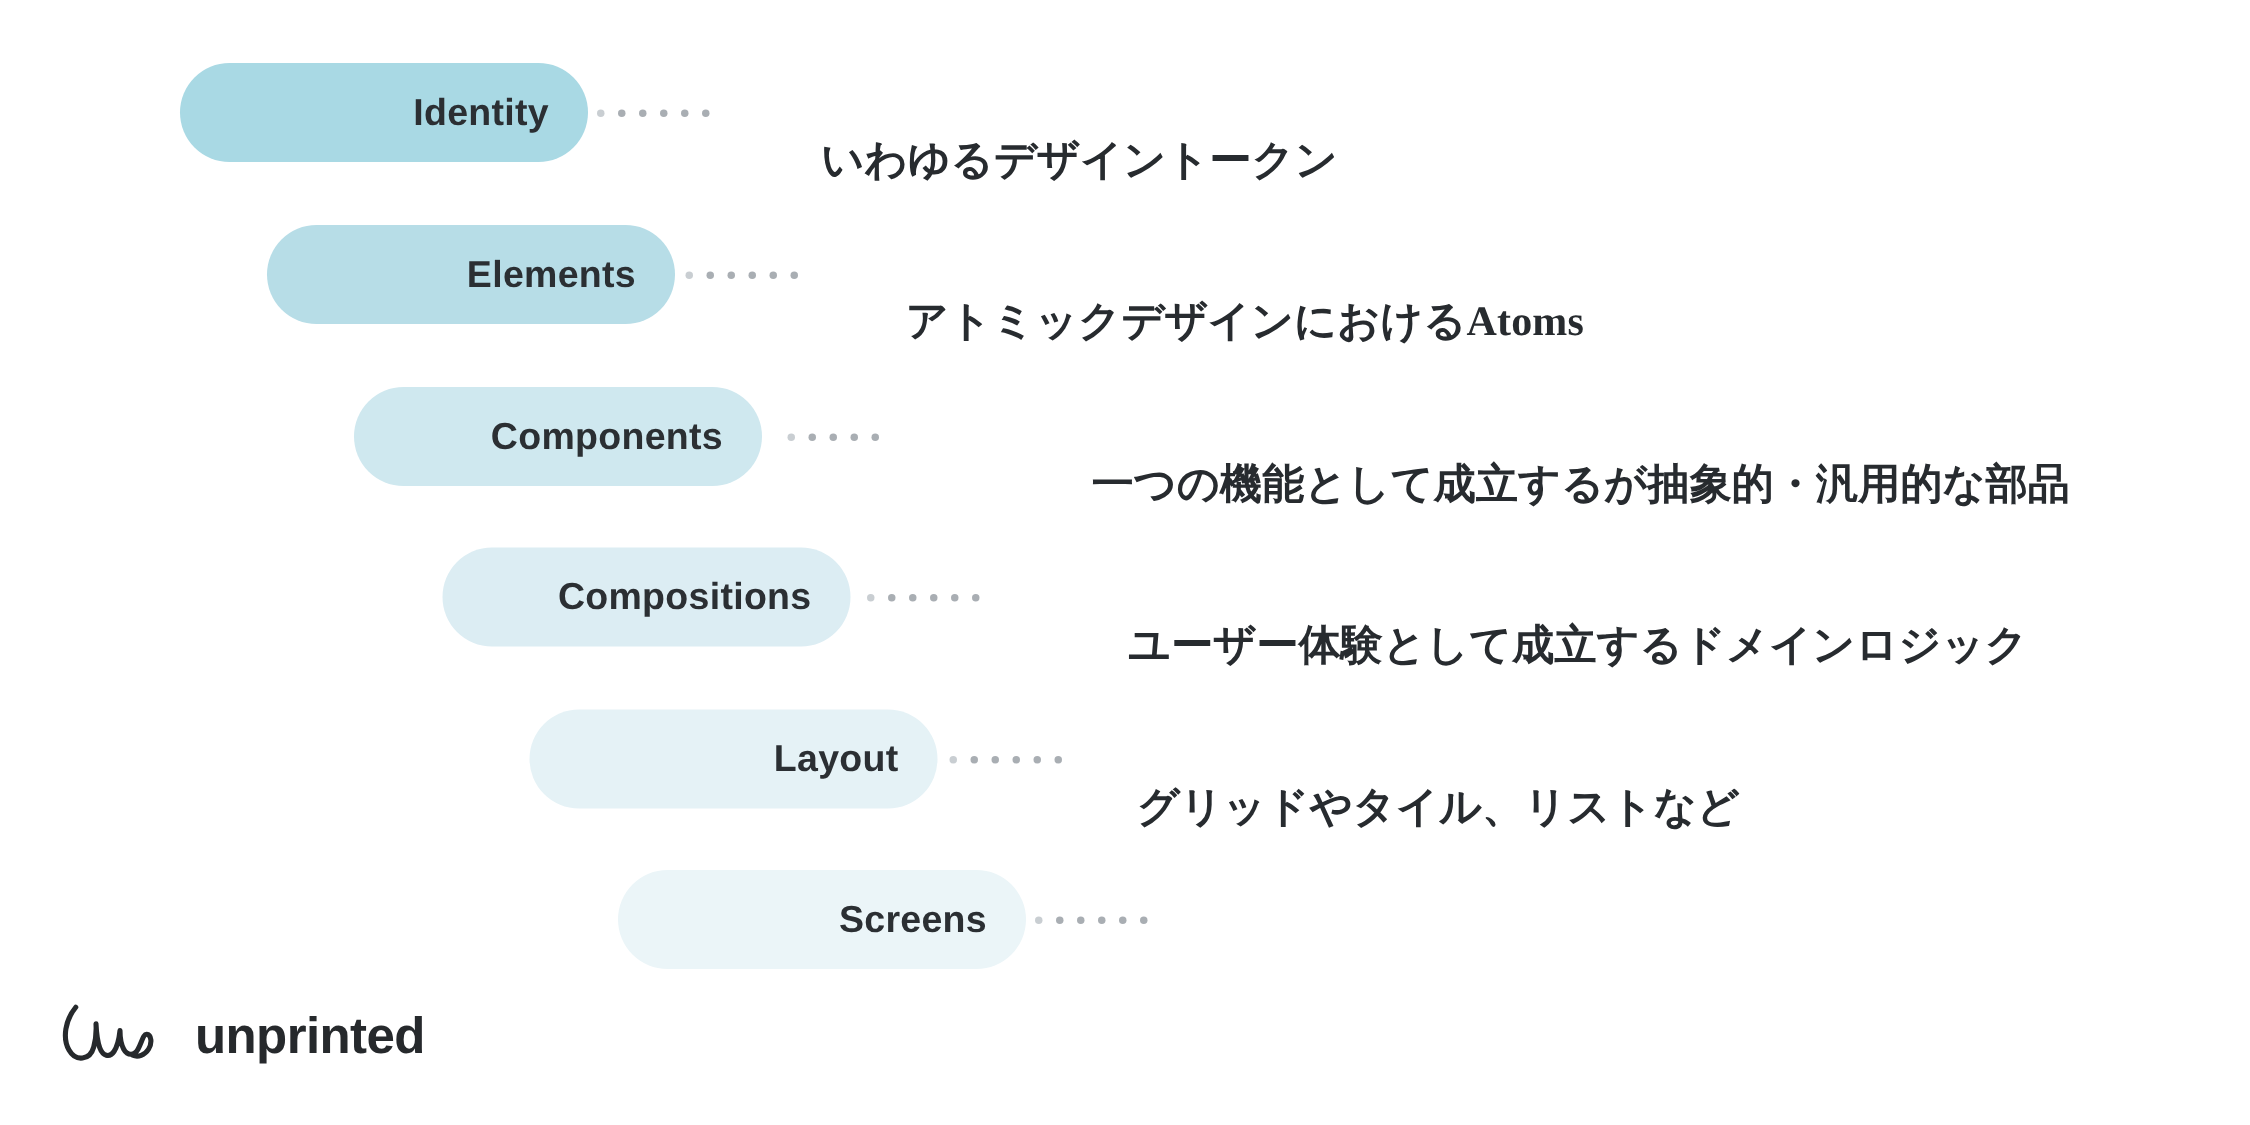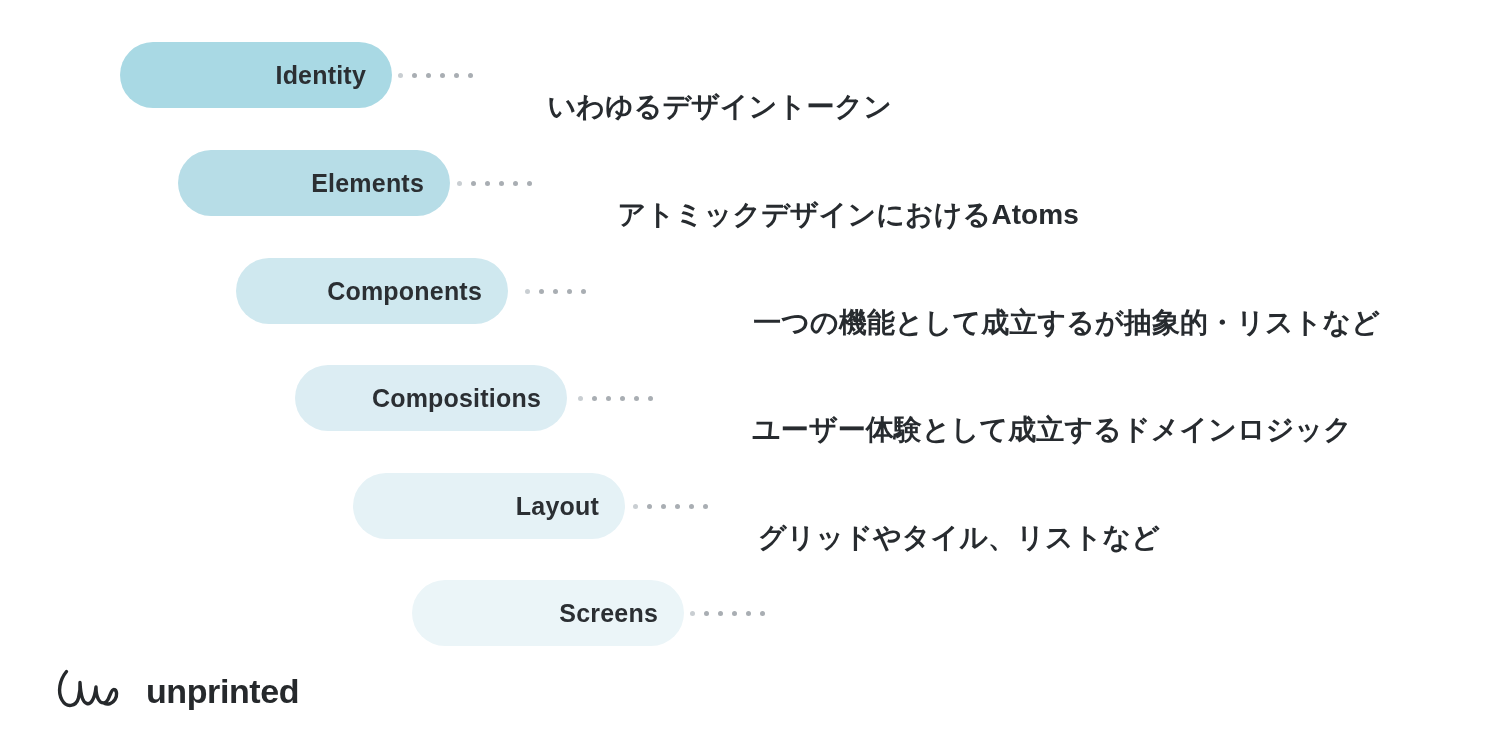--- a/index.html
+++ b/index.html
@@ -81,21 +81,21 @@
     color: #272b2f;
     white-space: nowrap;
     line-height: 44px;
     letter-spacing: 0.1px;
     margin-top: 32px;
   }
 
   
   .logo {
     position: absolute;
-    left: 56px;
+    left: 40px;
     top: 668px;
     display: flex;
     align-items: center;
     gap: 16px;
   }
   .logo-mark {
     width: 74px;
     height: 46px;
     display: block;
   }
@@ -132,34 +132,34 @@
           <span class="pill-label">Elements</span>
         </div>
         <div class="connector" style="left: 457px;">
           <span class="dot faint"></span>
           <span class="dot"></span>
           <span class="dot"></span>
           <span class="dot"></span>
           <span class="dot"></span>
           <span class="dot"></span>
         </div>
-        <div class="desc" style="right: 421px;">アトミックデザインにおけるAtoms</div>
+        <div class="desc" style="right: 444px; font-family: Liberation Serif, serif;">アトミックデザインにおけるAtoms</div>
       </div>
       <div class="layer-row" style="top: 258px;">
         <div class="pill" style="left: 236px; background: rgb(207, 232, 239);">
           <span class="pill-label">Components</span>
         </div>
         <div class="connector" style="left: 525px;">
           <span class="dot faint"></span>
           <span class="dot"></span>
           <span class="dot"></span>
           <span class="dot"></span>
           <span class="dot"></span>
         </div>
-        <div class="desc" style="right: 120px;">一つの機能として成立するが抽象的・リストなど</div>
+        <div class="desc" style="right: 120px;">一つの機能として成立するが抽象的・汎用的な部品</div>
       </div>
       <div class="layer-row" style="top: 365px;">
         <div class="pill" style="left: 295px; background: rgb(220, 237, 243);">
           <span class="pill-label">Compositions</span>
         </div>
         <div class="connector" style="left: 578px;">
           <span class="dot faint"></span>
           <span class="dot"></span>
           <span class="dot"></span>
           <span class="dot"></span>

